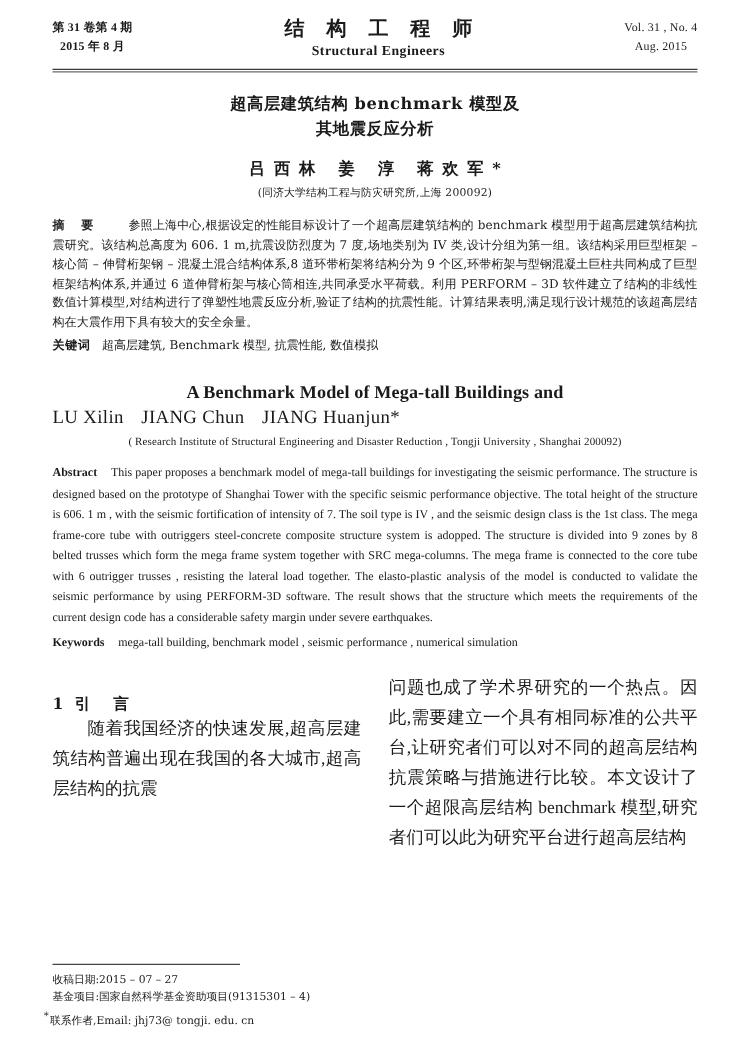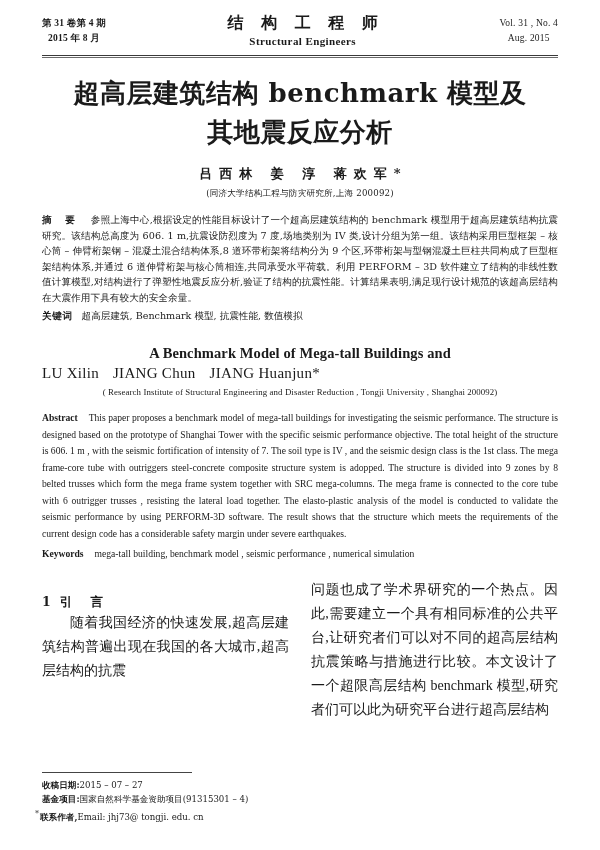--- a/index.html
+++ b/index.html
@@ -59,21 +59,21 @@
   .rule-double {
     margin-top: 2px;
     border-top: 1.6px solid #3a3a3a;
     border-bottom: 0.8px solid #6a6a6a;
     height: 1.5px;
   }
 
   
   .title-cn {
     text-align: center;
-    font-size: 26px;
+    font-size: 13px;
     font-weight: 700;
     line-height: 1.5;
     letter-spacing: 0.5px;
     margin-top: 16px;
     font-family: "DejaVu Serif", serif;
   }
   .title-cn .ln { display: block; }
   .authors-cn {
     text-align: center;
     font-size: 13px;
@@ -97,21 +97,21 @@
     font-size: 9.6px;
     line-height: 1.62;
     text-align: justify;
     text-justify: inter-ideograph;
     font-family: "DejaVu Serif", serif;
     letter-spacing: 0.1px;
   }
   .abs-cn .lbl {
     font-weight: 700;
     letter-spacing: 5px;
-    margin-right: 11px;
+    margin-right: 23px;
   }
   .kw-cn {
     margin-top: 3px;
     font-size: 9.6px;
     line-height: 1.62;
     font-family: "DejaVu Serif", serif;
   }
   .kw-cn .lbl {
     font-weight: 700;
     letter-spacing: 0.6px;
@@ -201,21 +201,21 @@
     width: 150px;
     border-top: 0.9px solid #444;
     margin-bottom: 5px;
   }
   .fn-line {
     font-size: 8.6px;
     line-height: 1.68;
     font-family: "DejaVu Serif", serif;
     white-space: nowrap;
   }
-  .fn-line .fn-lbl { font-weight: 700; text-align: center; }
+  .fn-line .fn-lbl { font-weight: 400; text-align: center; }
   .fn-line.star { margin-left: -7px; }
   .fn-line .star-mark { font-size: 8px; vertical-align: super; margin-right: 1px; }
 </style>
 </head>
 <body>
 
 <div class="page">
 
   <div class="masthead">
     <div class="masthead-side left">

